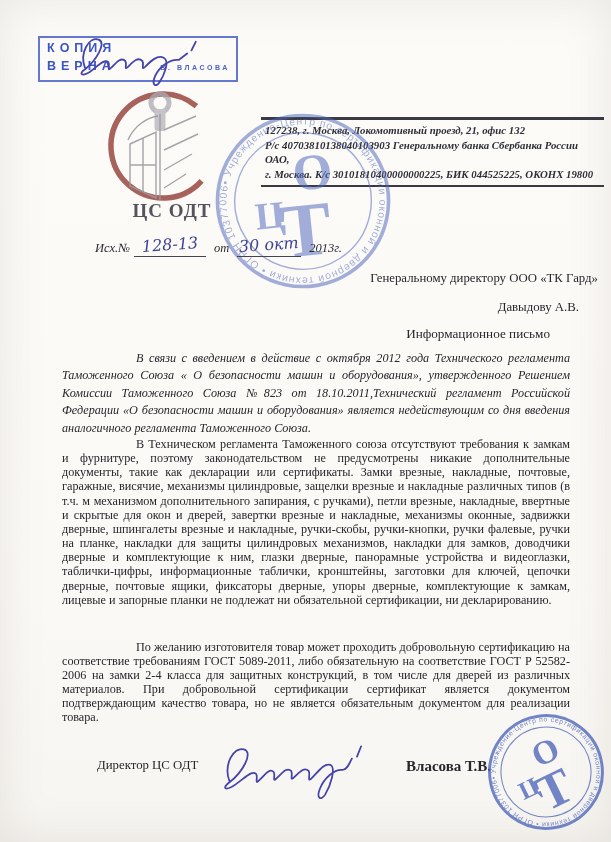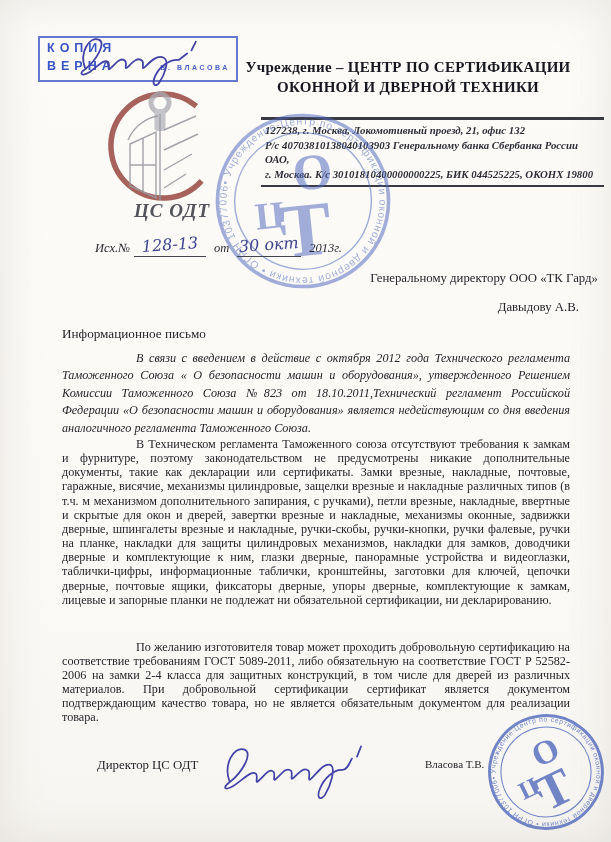--- a/index.html
+++ b/index.html
@@ -21,71 +21,67 @@
   
   .org-title{position:absolute;left:233px;top:57px;width:350px;text-align:center;
     font-weight:bold;font-size:15px;line-height:20px;color:#17171f;letter-spacing:.3px;}
   
   .rule{position:absolute;left:261px;width:343px;background:#3a3a42;}
   .rule-top{top:117px;height:3px;}
   .rule-bottom{top:185px;height:2px;}
   .address{position:absolute;left:265px;top:123px;width:340px;
     font-style:italic;font-weight:bold;font-size:10.8px;line-height:14.6px;color:#2e2e38;}
   
-  .logo{position:absolute;left:92px;top:82px;width:160px;height:150px;font-style:italic;}
+  .logo{position:absolute;left:92px;top:82px;width:160px;height:150px;}
   .logo svg{position:absolute;left:0;top:0;}
   .logo-caption{position:absolute;left:30px;top:118px;width:100px;text-align:center;
     font-weight:bold;font-size:19px;letter-spacing:1px;color:#54545c;}
   
   .round-stamp{position:absolute;color:#5068bc;}
   .round-stamp svg{display:block;width:100%;height:100%;}
   .stamp-header{left:212px;top:110px;width:182px;height:182px;opacity:.52;transform:rotate(12deg);}
   .stamp-footer{left:486px;top:712px;width:120px;height:120px;opacity:.8;transform:rotate(-8deg);}
   
   .ref-line{position:absolute;left:95px;top:237px;font-size:12.5px;font-style:italic;color:#2a2a32;white-space:nowrap;}
   .ref-line .hw{display:inline-block;font-family:"DejaVu Serif",serif;font-style:italic;
     font-size:16px;color:#3f4490;transform:rotate(-4deg) translateY(-2px);}
   .ref-line .slot{display:inline-block;border-bottom:1px solid #44444c;text-align:center;}
   .slot-num{width:72px;margin:0 8px 0 4px;}
   .slot-date{width:64px;margin:0 8px;}
   
   .recipient1{position:absolute;left:0;top:271px;width:590px;text-align:right;font-size:12.8px;margin-left:8px;}
   .recipient2{position:absolute;left:0;top:300px;width:567px;text-align:right;font-size:12.8px;padding-left:12px;}
   
-  .letter-title{position:absolute;left:62px;top:326px;width:508px;text-align:left;
+  .letter-title{position:absolute;left:62px;top:326px;width:508px;text-align:right;
     padding-right:20px;box-sizing:border-box;font-size:13.2px;}
   .para{position:absolute;left:62px;width:508px;text-align:justify;text-indent:74px;
     font-size:12.2px;color:#26262c;}
   .para1{top:350px;line-height:17.4px;font-style:italic;}
   .para2{top:437px;line-height:14.15px;}
   .para3{top:640px;line-height:14px;}
   
   .sig-position{position:absolute;left:97px;top:758px;font-size:12.8px;}
-  .sig-name{position:absolute;left:425px;top:758px;font-size:11px;}
+  .sig-name{position:absolute;left:406px;top:758px;font-size:15px;font-weight:bold;}
   .dir-sig{position:absolute;left:215px;top:736px;width:175px;height:72px;}
   .ink{fill:none;stroke:#4343a8;stroke-width:1.7;stroke-linecap:round;stroke-linejoin:round;}
 </style>
 </head>
 <body>
 
 <div class="page">
 
   <div class="copy-stamp">
     <span class="l l1">КОПИЯ</span>
     <span class="l l2">ВЕРНА</span>
     <span class="who">В. ВЛАСОВА</span>
   </div>
   <svg class="copy-sig" viewBox="0 0 150 60">
     <path class="ink" d="M12 36 C7 22 16 7 25 10 C33 13 22 30 12 38 C6 42 9 45 17 40 C25 34 30 28 34 31 C36 34 32 41 37 36 C42 31 46 26 50 30 C52 33 48 40 53 35 C58 30 62 26 66 30 C68 33 64 40 69 35 C74 30 80 24 86 27 C92 30 86 44 82 50 C79 55 74 53 78 44 C82 35 92 28 100 29 L108 23 M112 20 L116 12"></path>
   </svg>
 
-  <div class="org-title">
-    <div>Учреждение – ЦЕНТР ПО  СЕРТИФИКАЦИИ</div>
-    <div>ОКОННОЙ И ДВЕРНОЙ ТЕХНИКИ</div>
-  </div>
 
   <div class="rule rule-top"></div>
   <div class="address">
     <div>127238,  г. Москва,  Локомотивный проезд, 21, офис 132</div>
     <div>Р/с 40703810138040103903 Генеральному банка Сбербанка России ОАО,</div>
     <div>г. Москва. К/с 30101810400000000225, БИК 044525225, ОКОНХ 19800</div>
   </div>
   <div class="rule rule-bottom"></div>
 
   <div class="logo">

